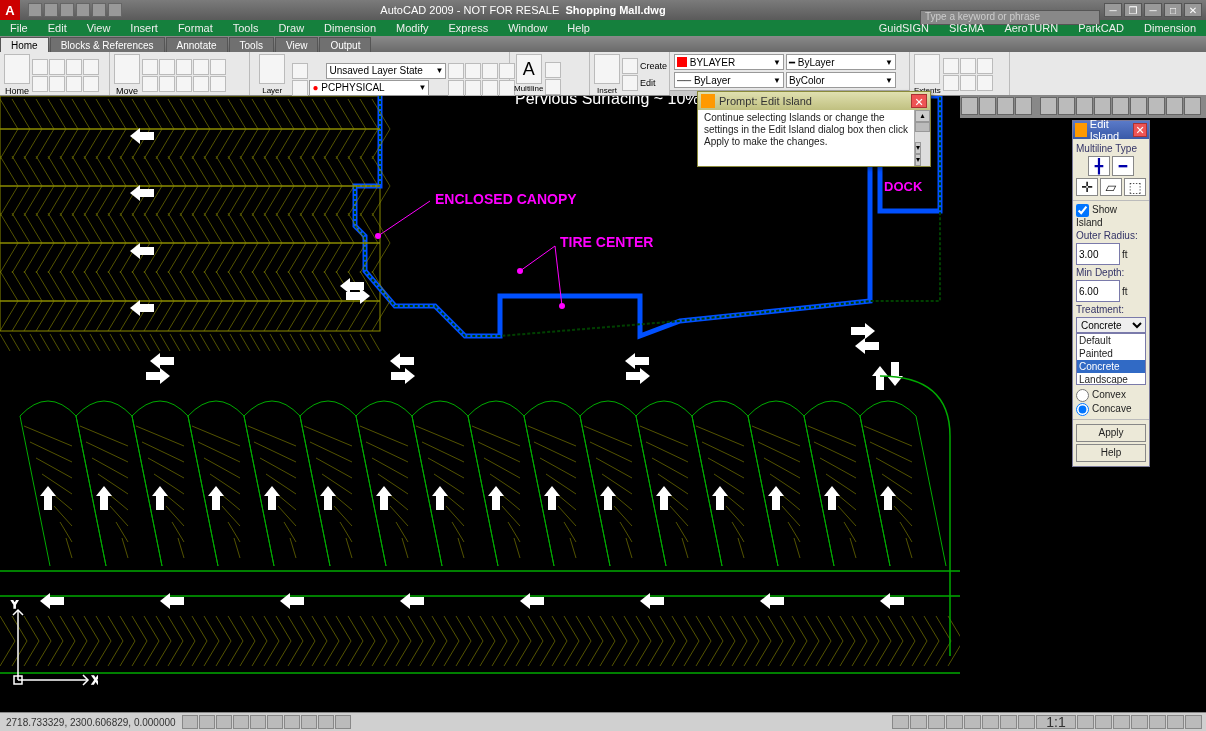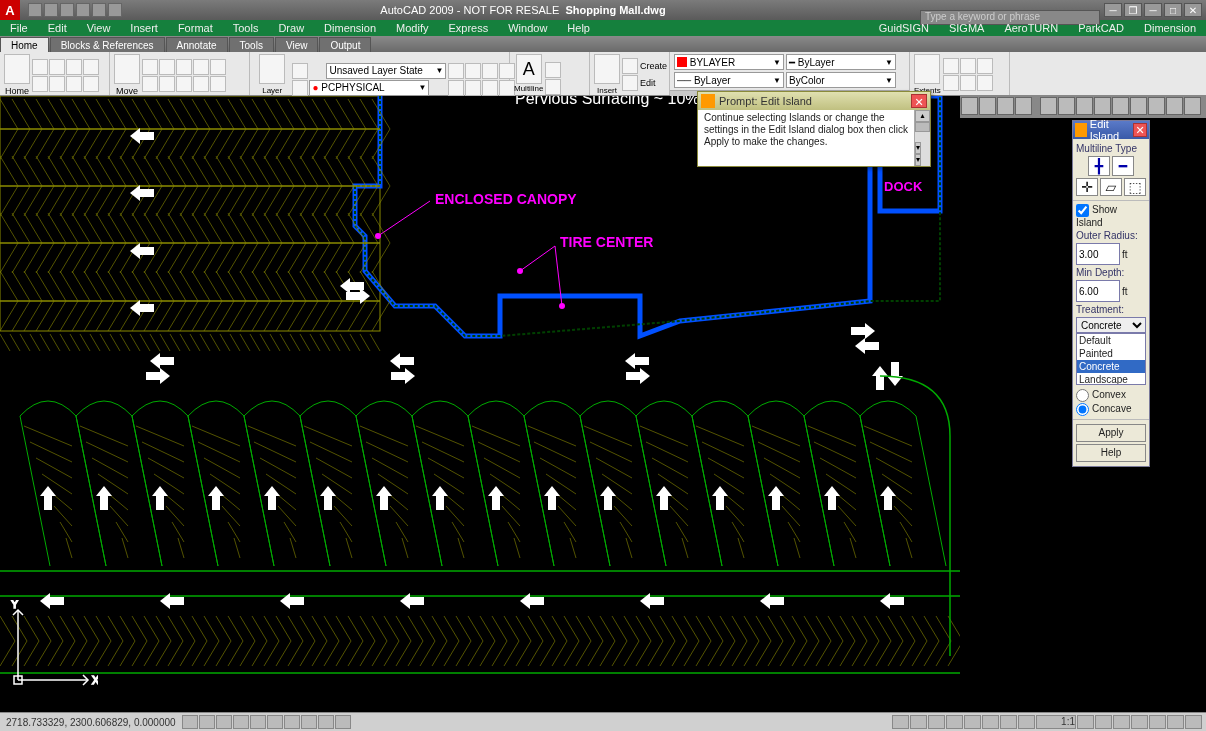--- a/index.html
+++ b/index.html
@@ -76,21 +76,21 @@
 .island input[type=checkbox],.island input[type=radio]{margin-right:3px;vertical-align:middle;}
 
 
 .statusbar{position:absolute;bottom:0;left:0;right:0;height:19px;background:#d0d0d0;border-top:1px solid #888;display:flex;align-items:center;font-size:10px;color:#333;}
 .statusbar .coords{padding:0 6px;min-width:160px;}
 .statusbar .sgrid{display:flex;gap:1px;}
 .statusbar .sgrid span{width:16px;height:14px;background:#bbb;border:1px solid #888;}
 .statusbar .spacer{flex:1;}
 .statusbar .right-grid{display:flex;gap:1px;padding-right:4px;}
 .statusbar .right-grid span{width:17px;height:14px;background:#bbb;border:1px solid #888;}
-.statusbar .right-grid .wide{width:40px;font-size:10px;text-align:right;line-height:12px;}
+.statusbar .right-grid .wide{width:40px;font-size:14px;text-align:center;line-height:12px;}
 
 .ucs{position:absolute;bottom:22px;left:8px;width:90px;height:90px;}
 
 </style>
 </head>
 <body>
 
 <div class="titlebar">
   <span class="app-logo">A</span>
   <div class="qat">

